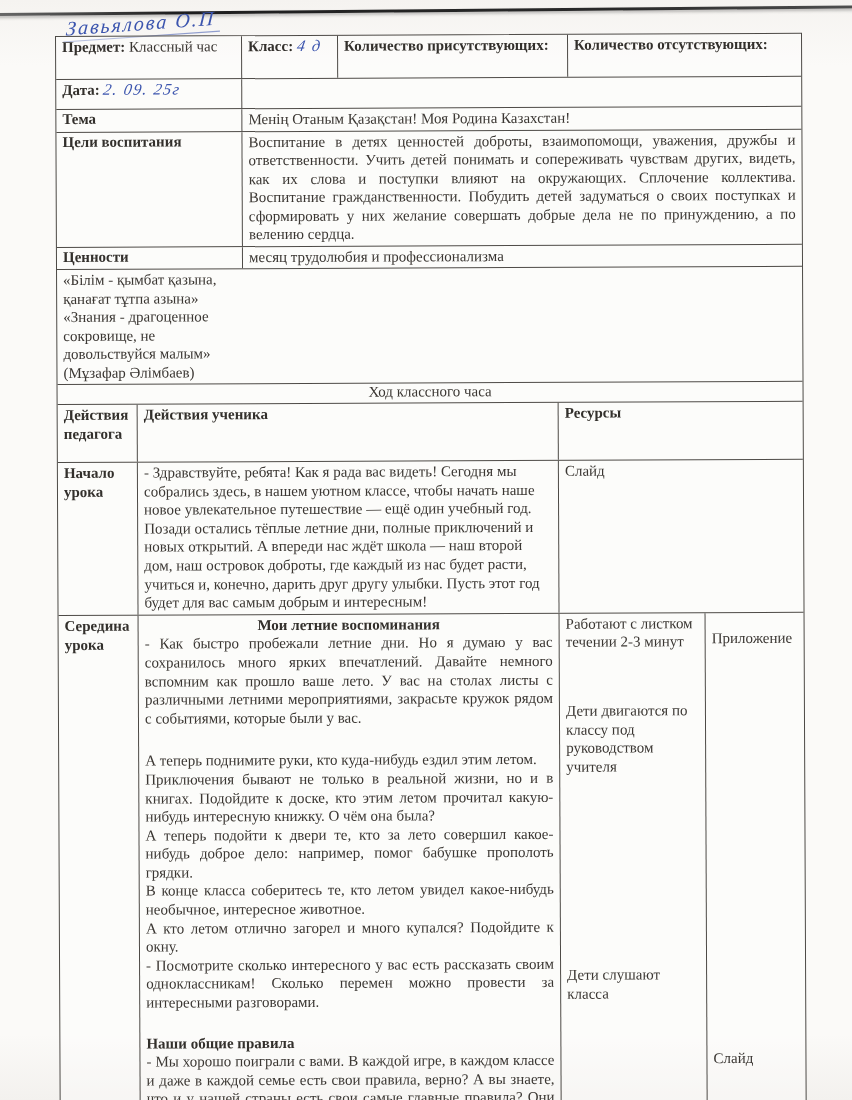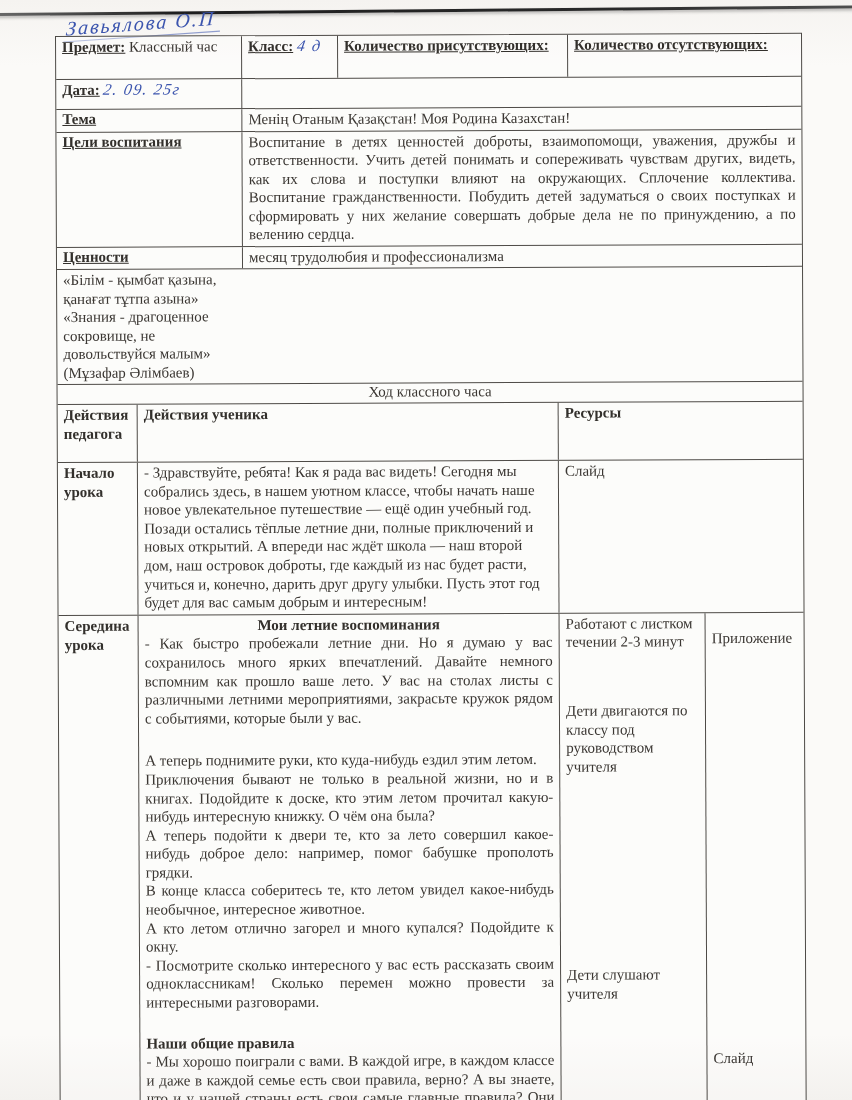--- a/index.html
+++ b/index.html
@@ -32,21 +32,21 @@
     background:rgba(255,255,255,.35);
   }
   .bigtable{border:1.8px solid #4d4a46;}
   .row{display:grid;border-top:1.5px solid #4d4a46;}
   .row.first{border-top:none;}
   .cell{border-right:1.5px solid #4d4a46;padding:1px 6px 2px 6px;min-width:0;}
   .cell.last{border-right:none;}
   .r1{grid-template-columns:186px 96px 230px 1fr;min-height:42px;}
   .r2{grid-template-columns:186px 1fr;min-height:29px;}
   .lr{grid-template-columns:186px 1fr;}
-  .b{font-weight:bold;font-size:15px;color:#33302c;text-decoration:underline;}
+  .b{font-weight:bold;font-size:15px;color:#33302c;}
   .val{font-size:15px;line-height:18.5px;}
   .just{text-align:justify;}
   .prewrap{white-space:pre-line;}
   .hodrow{border-top:1.5px solid #4d4a46;text-align:center;font-size:15px;padding:0 0 2px 0;}
   .ptable{grid-template-columns:80px 421px 146px 1fr;}
   .phead .cell{font-weight:bold;font-size:15px;line-height:19px;color:#33302c;min-height:54px;}
   .stage{font-weight:bold;font-size:15px;line-height:19px;color:#33302c;}
   .teacher{font-size:15px;line-height:18.6px;}
   .side{font-size:15px;line-height:18.6px;}
   .mid-h1{font-weight:bold;text-align:center;color:#33302c;}
@@ -138,21 +138,21 @@
         <p class="p just">А теперь подойти к двери те, кто за лето совершил какое-нибудь доброе дело: например, помог бабушке прополоть грядки.</p>
         <p class="p just">В конце класса соберитесь те, кто летом увидел какое-нибудь необычное, интересное животное.</p>
         <p class="p just">А кто летом отлично загорел и много купался? Подойдите к окну.</p>
         <p class="p just">- Посмотрите сколько интересного у вас есть рассказать своим одноклассникам! Сколько перемен можно провести за интересными разговорами.</p>
         <div class="mid-h2">Наши общие правила</div>
         <p class="p just">- Мы хорошо поиграли с вами. В каждой игре, в каждом классе и даже в каждой семье есть свои правила, верно? А вы знаете, что и у нашей страны есть свои самые главные правила? Они называются Конституция. 30 августа, наша страна отмечала очень важный праздник — День</p>
       </div>
       <div class="cell side">
         <div>Работают с листком течении 2-3 минут</div>
         <div class="stu2">Дети двигаются по классу под руководством учителя</div>
-        <div class="stu3">Дети слушают учителя</div>
+        <div class="stu3">Дети слушают класса</div>
       </div>
       <div class="cell last side">
         <div class="res-pad">Приложение</div>
         <div class="res2">Слайд</div>
       </div>
     </div>
 
   </div>
 </div>
 

